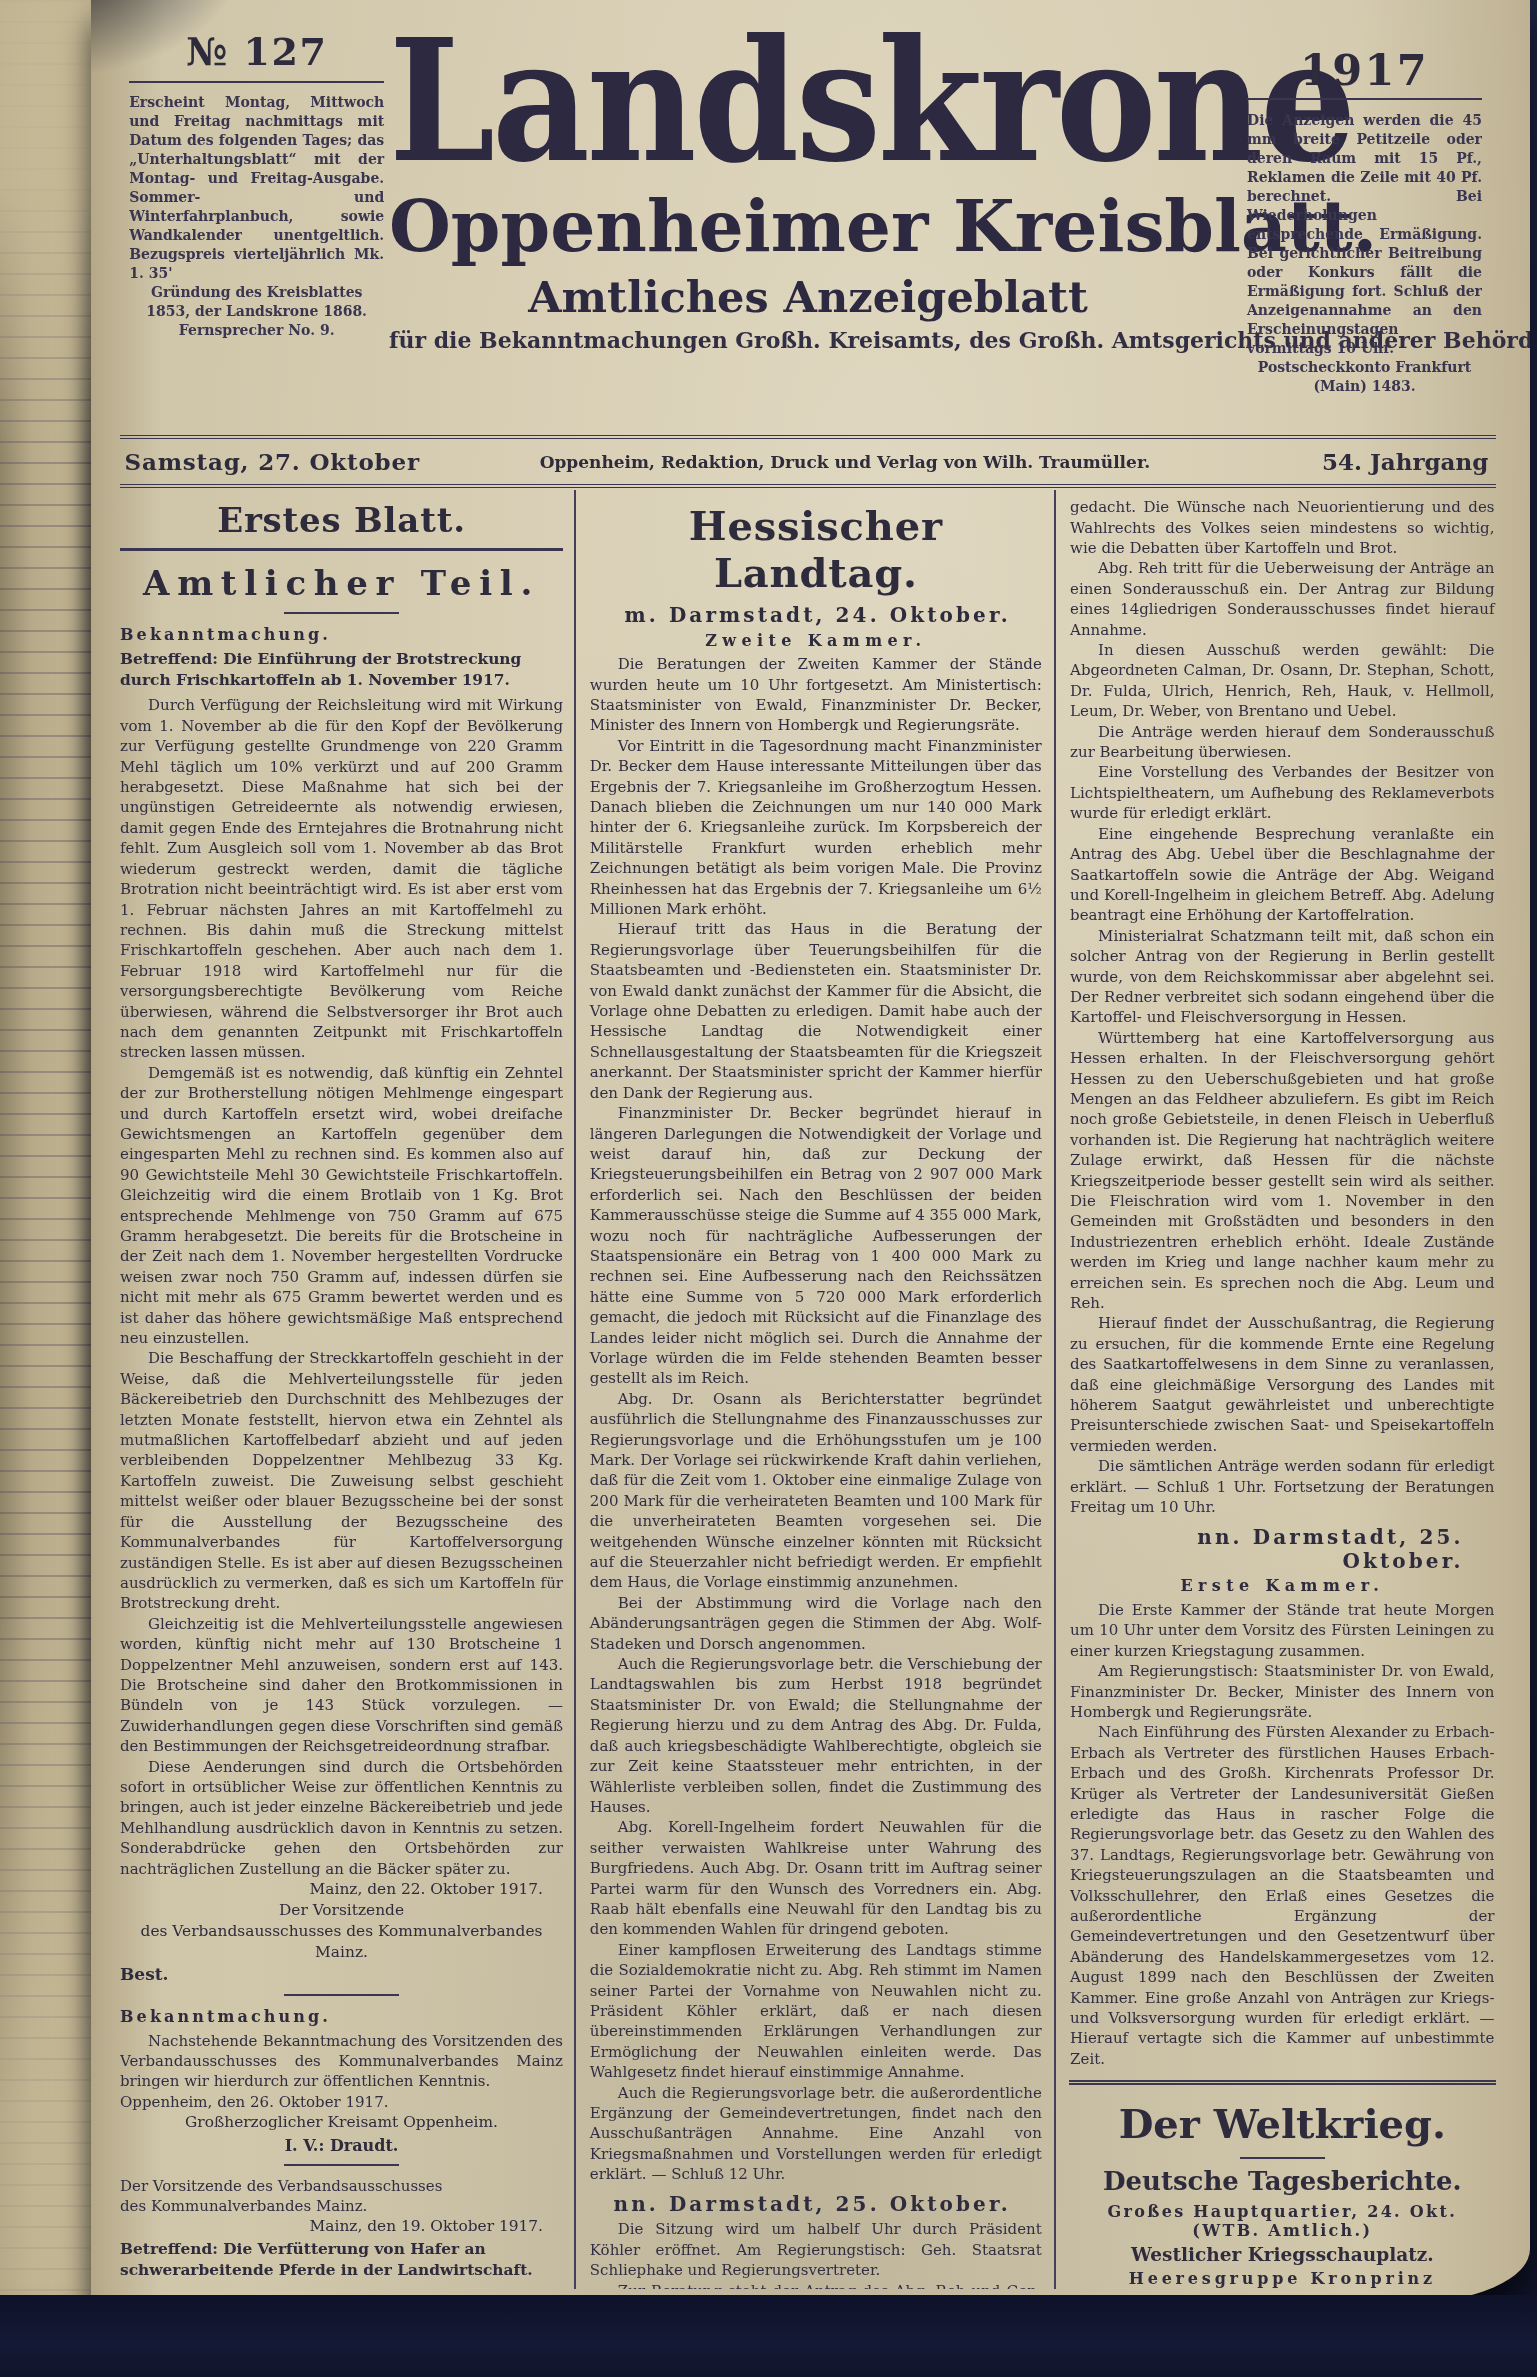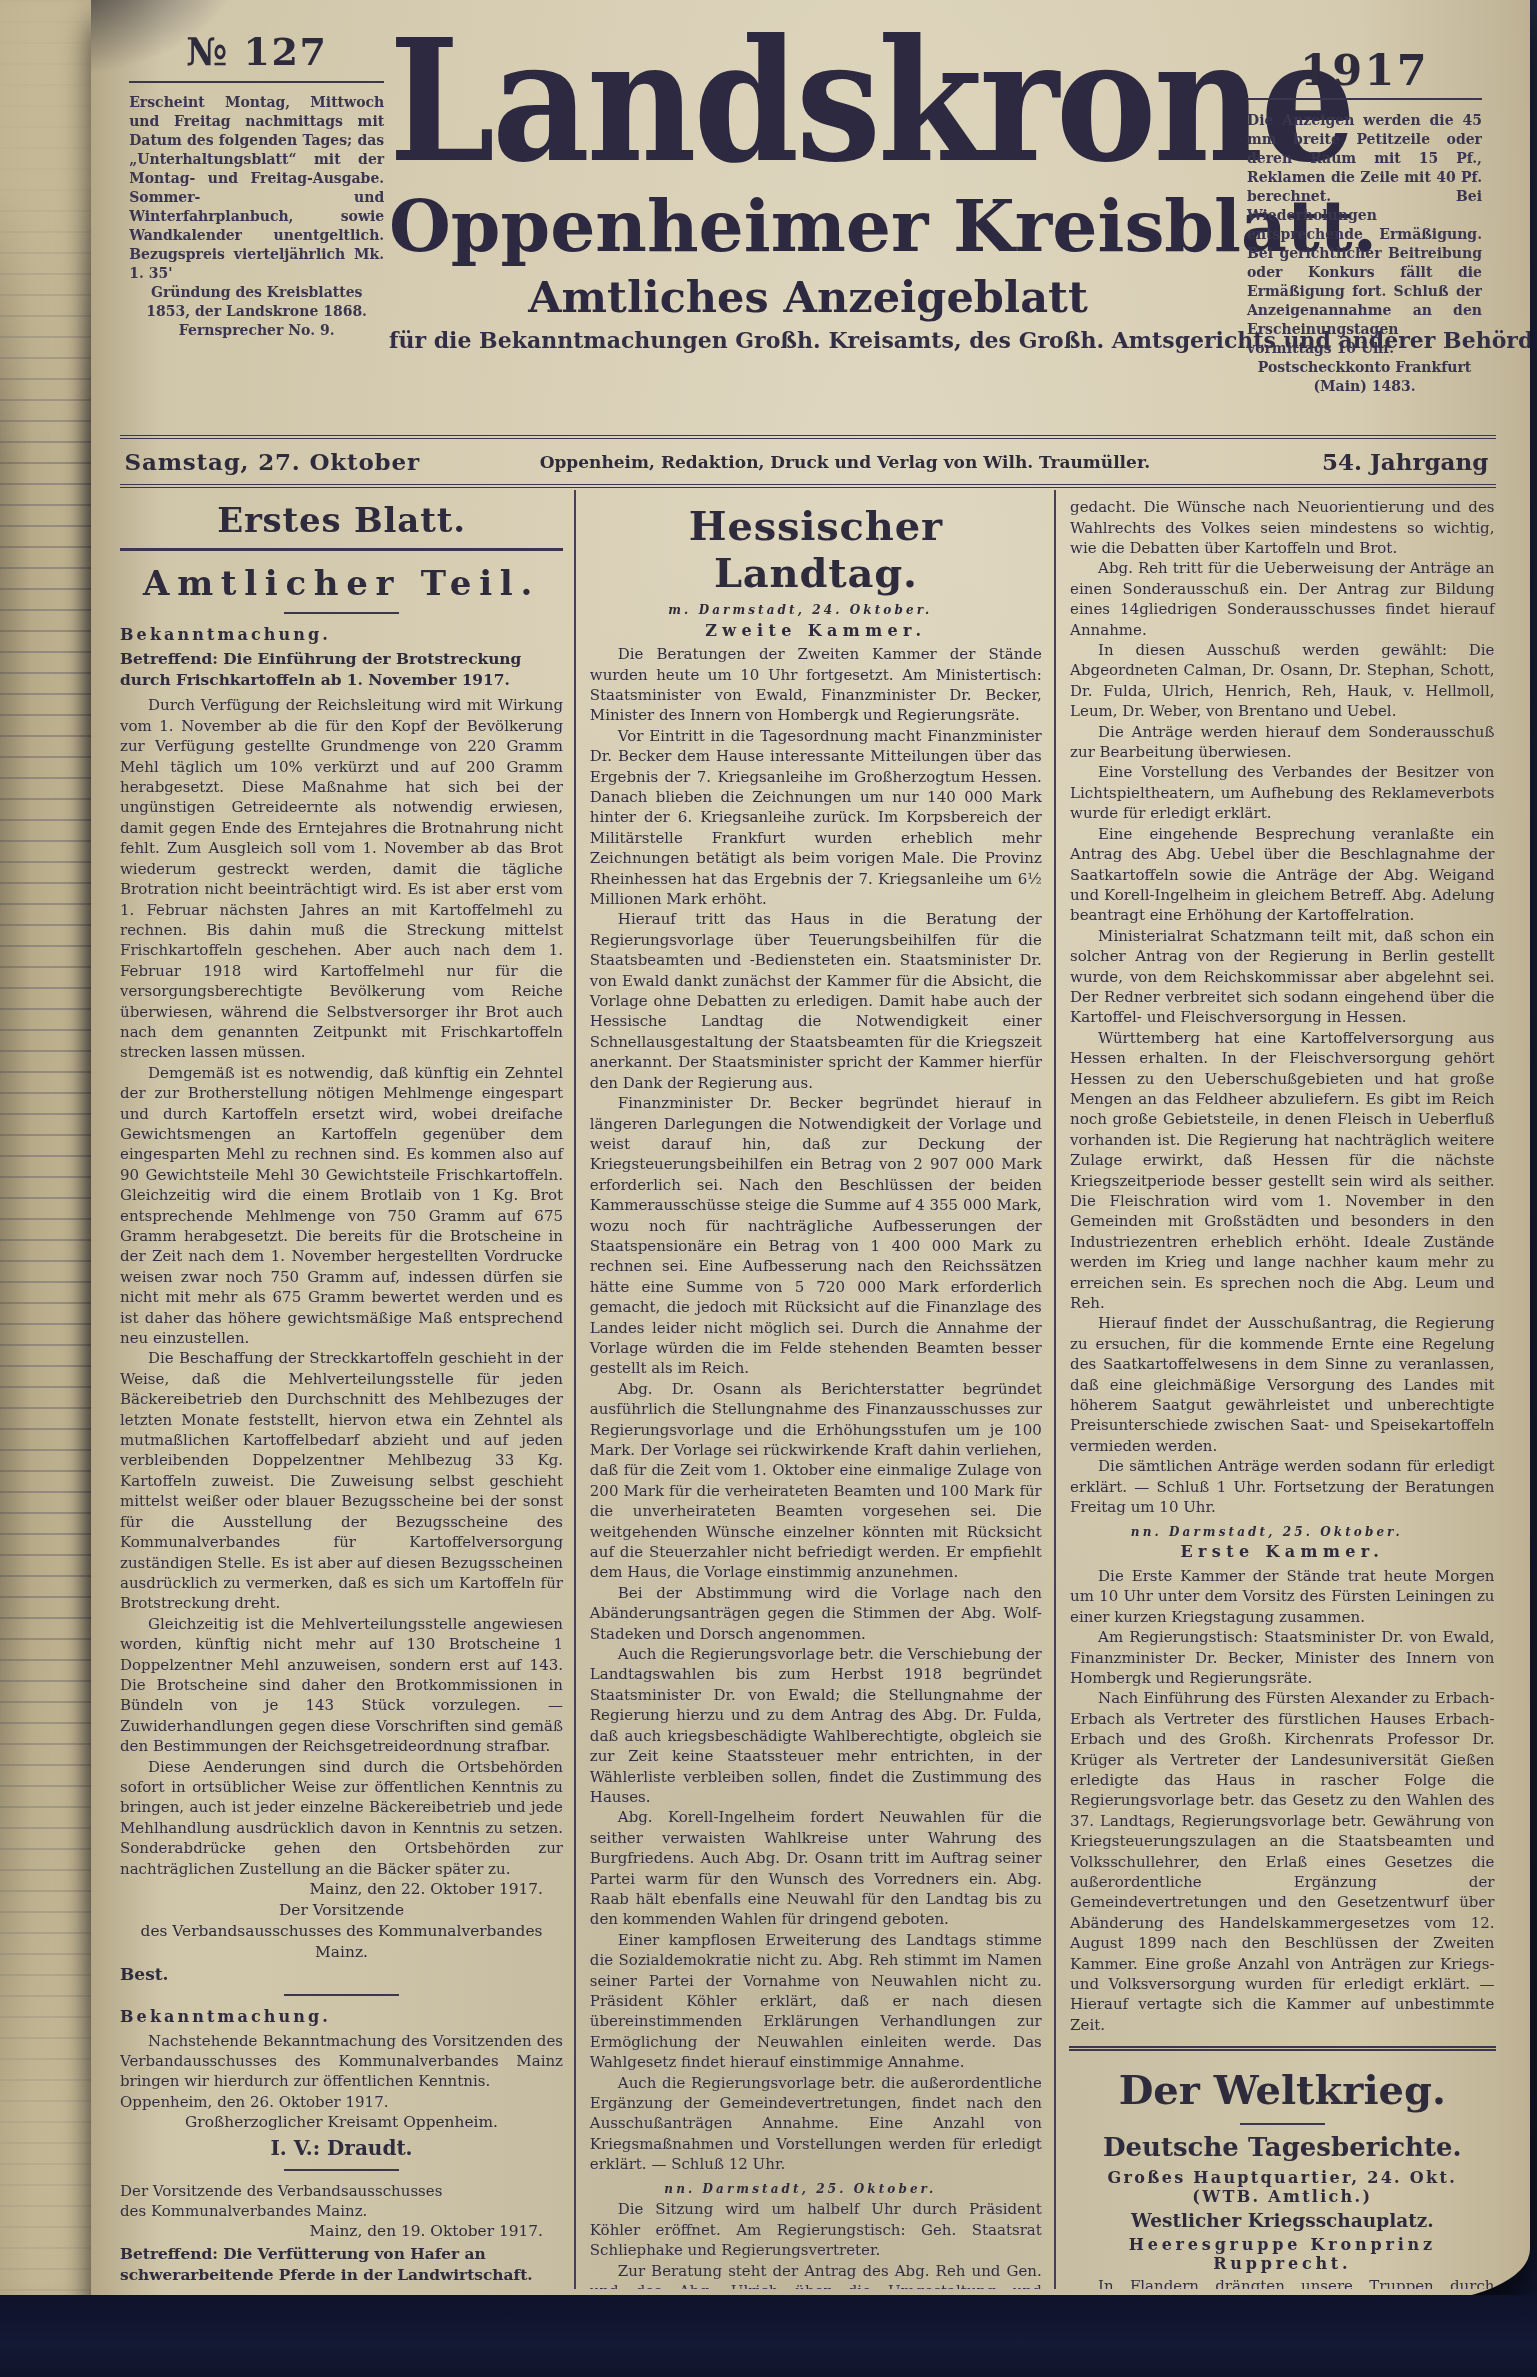--- a/index.html
+++ b/index.html
@@ -60,33 +60,33 @@
   .col1{width:443px;padding-right:10.8px;}
   .col2{width:452px;padding:7.7px 12.3px 0 14px;border-left:2.3px solid #44405a;}
   .col3{flex:1;padding:7.7px 1.5px 0 14px;border-left:2.3px solid #44405a;}
   
   .b-p,.b-pn{font-size:15px;line-height:20.4px;text-align:justify;color:#312e42;}
   .b-p{text-indent:28px;}
   .b-section{font-size:34px;font-weight:bold;text-align:center;letter-spacing:0.8px;padding:3.1px 31px 7.7px;border-bottom:3.1px solid #3a3650;margin:0 0 10.8px;}
   .b-amtlich{font-size:34px;font-weight:bold;text-align:center;letter-spacing:7.7px;margin:12.3px 0 4.6px;}
   .b-bek{font-size:16px;font-weight:bold;text-align:left;letter-spacing:3.1px;margin:10.8px 0 4.6px;}
   .b-betreff{font-size:15.4px;line-height:21px;font-weight:bold;margin:1.5px 0 4.6px;}
-  .b-date{font-size:12px;font-weight:bold;letter-spacing:3.1px;text-align:center;padding-right:31px;margin:7.7px 0 3.1px;font-style:italic;}
+  .b-date{font-size:20px;font-weight:bold;letter-spacing:3.1px;text-align:right;padding-right:31px;margin:7.7px 0 3.1px;}
   .b-kammer{font-size:16px;font-weight:bold;letter-spacing:5.4px;text-align:center;margin:3.1px 0 4.6px;}
   .b-h1{font-size:40px;font-weight:bold;text-align:center;letter-spacing:0.8px;margin:4.6px 0 4.6px;}
   .b-h1r{font-size:40px;font-weight:bold;text-align:center;margin:15.4px 0 0;}
   .b-h1r:after{content:"";display:block;width:85px;margin:9.2px auto 7.7px;border-top:2.3px solid #3a3650;}
   .b-h2{font-size:26px;font-weight:bold;text-align:center;margin:3.1px 0 6.2px;}
   .b-hq{font-size:16px;font-weight:bold;letter-spacing:2.3px;text-align:center;margin:1.5px 0 1.5px;}
   .b-boldcenter{font-size:18.5px;font-weight:bold;text-align:center;margin:3.1px 0 3.1px;}
   .b-heer{font-size:16px;font-weight:bold;letter-spacing:3.8px;text-align:center;margin:4.6px 0 3.1px;}
   .b-center{font-size:15.4px;line-height:21px;text-align:center;}
   .b-centerb{font-size:17px;line-height:22px;font-weight:bold;text-align:left;}
   .b-right{font-size:15.4px;line-height:21px;text-align:right;padding-right:20px;}
-  .b-sig{font-size:20px;font-weight:bold;text-align:center;margin:3.1px 0;}
+  .b-sig{font-size:16px;font-weight:bold;text-align:center;margin:3.1px 0;}
   .b-rule{width:115px;margin:9.2px auto;border-top:2.3px solid #3a3650;}
   .b-drule{border-top:5.4px double #3a3650;margin:10.8px -1.5px 7.7px;}
   
   .bottom-shadow{position:absolute;left:0;right:0;top:2295px;height:82px;
     background:linear-gradient(180deg,#0e122a,#141935 60%,#10142a);}
 </style>
 </head>
 <body>
 
 <div class="desk"></div>

